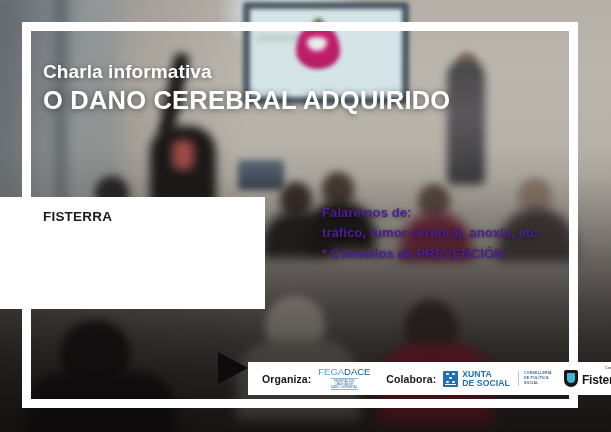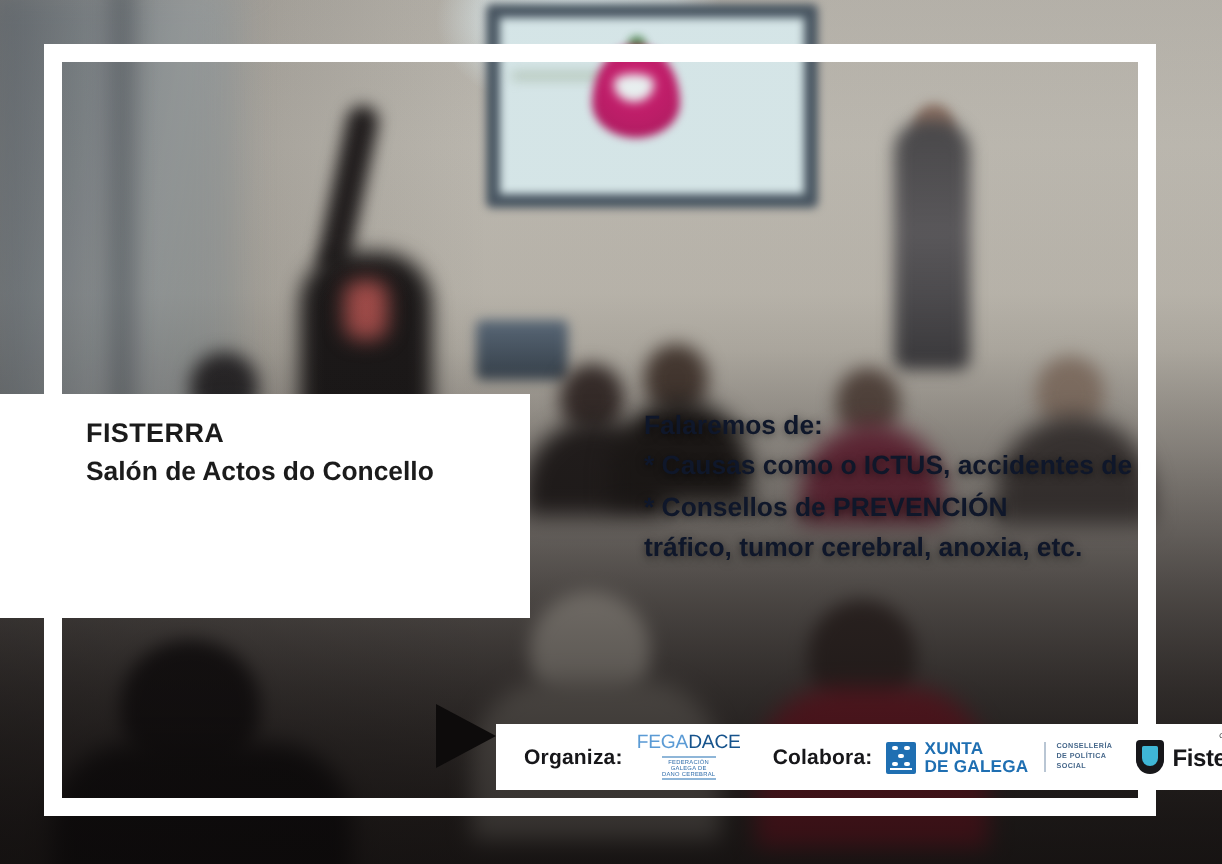--- a/index.html
+++ b/index.html
@@ -225,21 +225,21 @@
     color: #1b1b1b;
     line-height: 1.52;
     white-space: nowrap;
   }
 
   
   .topics {
     position: absolute;
     left: 322px; top: 203px;
     width: 258px;
-    color: #0f172a;
+    color: #4c1d95;
   }
   .topics .lead {
     font-size: 13.2px;
     font-weight: bold;
     line-height: 1.55;
     text-shadow: 0 1px 4px rgba(0,0,0,.55);
   }
   .topics .bullet {
     font-size: 13.2px;
     font-weight: bold;
@@ -438,31 +438,33 @@
     <div class="shoulders" style="left:26px;  top:372px; width:150px; height:70px; background:#120f10;"></div>
     <div class="head" style="left:404px; top:300px; width:54px; height:56px; background:#3b2f2c;"></div>
     <div class="shoulders" style="left:378px; top:344px; width:116px; height:80px; background:#9b2233;"></div>
 
     <div class="photo-left-dark"></div>
     <div class="photo-tint"></div>
   </div>
 
   <div class="frame"></div>
 
+  <div class="headline">
+    <div class="kicker">Charla informativa</div>
+    <div class="title">O DANO CEREBRAL ADQUIRIDO</div>
+  </div>
 
   <div class="info-card">
     <div class="venue">FISTERRA</div>
-    <div class="line">Salón de Actos do Concello</div>
   </div>
 
   <div class="topics">
     <div class="lead">Falaremos de:</div>
-    <div class="bullet">* Causas como o ICTUS, accidentes de</div>
+    <div class="bullet">tráfico, tumor cerebral, anoxia, etc.</div>
     <div class="bullet">* Consellos de PREVENCIÓN</div>
-    <div class="bullet">tráfico, tumor cerebral, anoxia, etc.</div>
   </div>
 
   <div class="ribbon">
     <div class="ribbon-arrow"></div>
     <div class="ribbon-bar">
 
       <span class="ribbon-label">Organiza:</span>
 
       <span class="logo-fegadace">
         <span class="word"><span class="a">FEGA</span><span class="b">DACE</span></span>
@@ -479,21 +481,21 @@
         <span class="crest">
           <span class="c1"></span>
             <span class="c2"></span>
             <span class="c3"></span>
           <span class="c4"></span>
             <span class="c5"></span>
             <span class="bar"></span>
         </span>
         <span class="words">
           <span>XUNTA</span><br>
-          <span>DE GALEGA</span>
+          <span>DE SOCIAL</span>
         </span>
       </span>
 
       <span class="logo-consel">
         <span>CONSELLERÍA</span><br>
         <span>DE POLÍTICA</span><br>
         <span>SOCIAL</span>
       </span>
 
       <span class="logo-fisterra">

